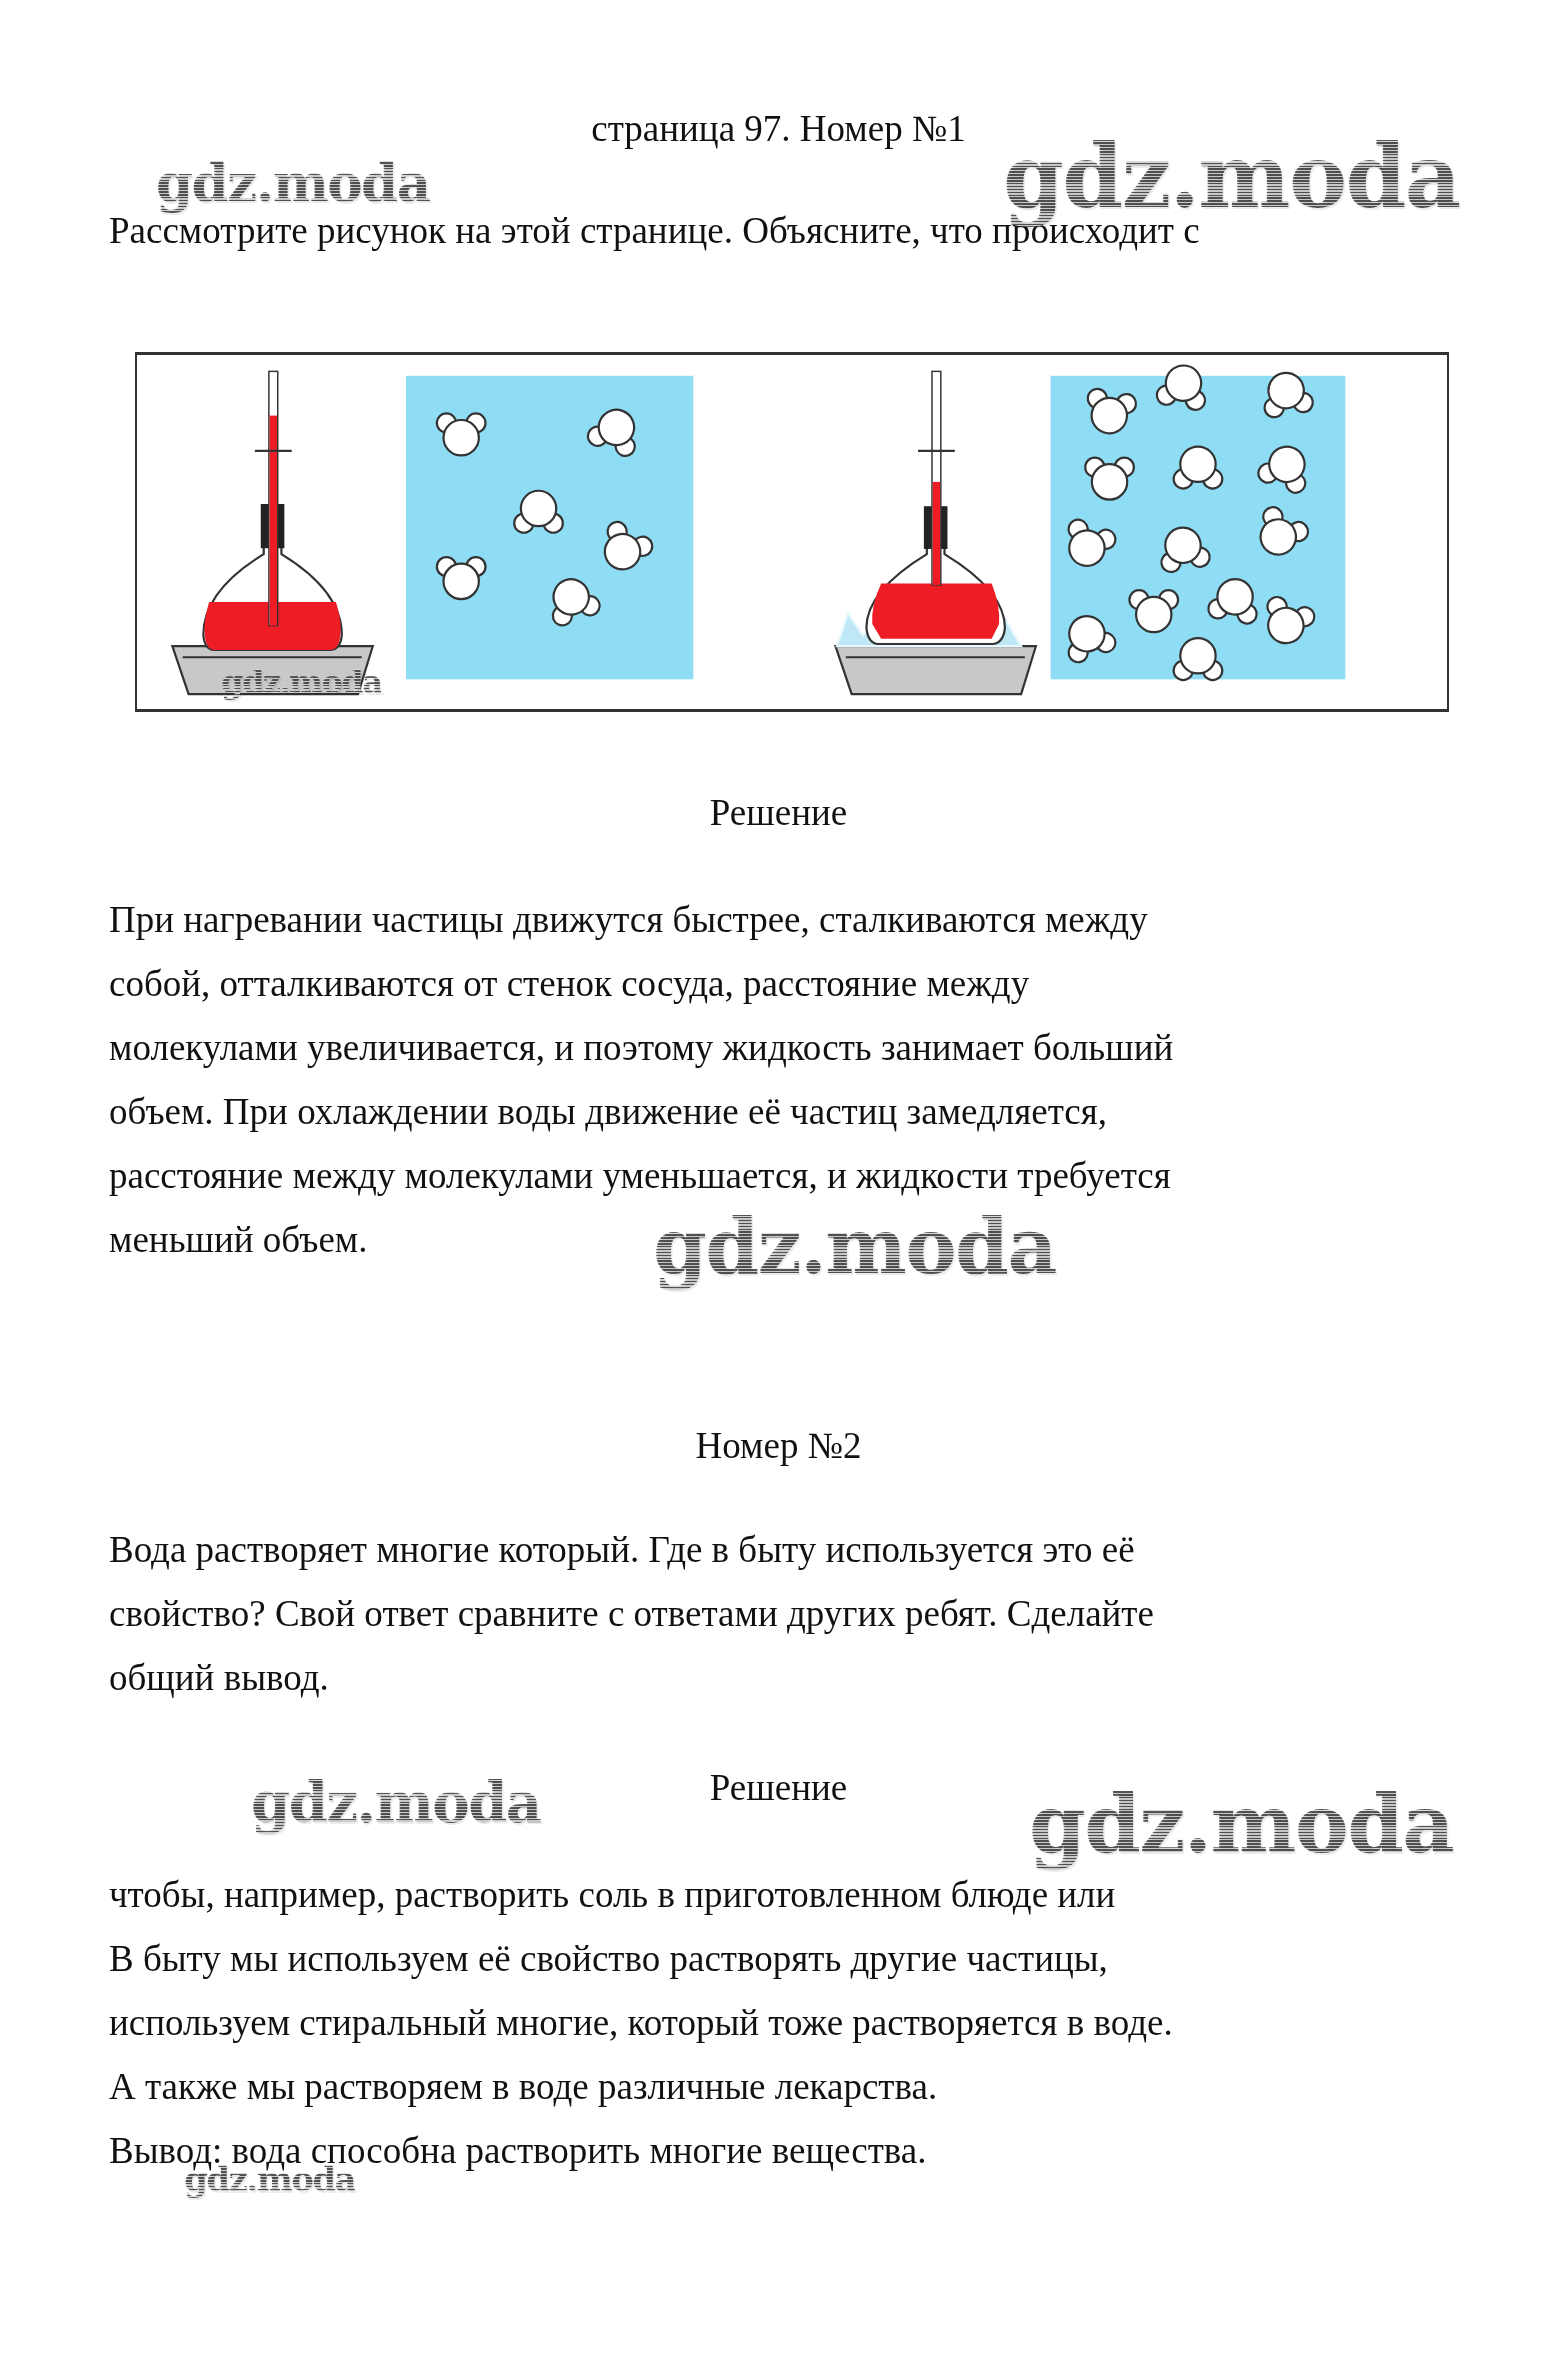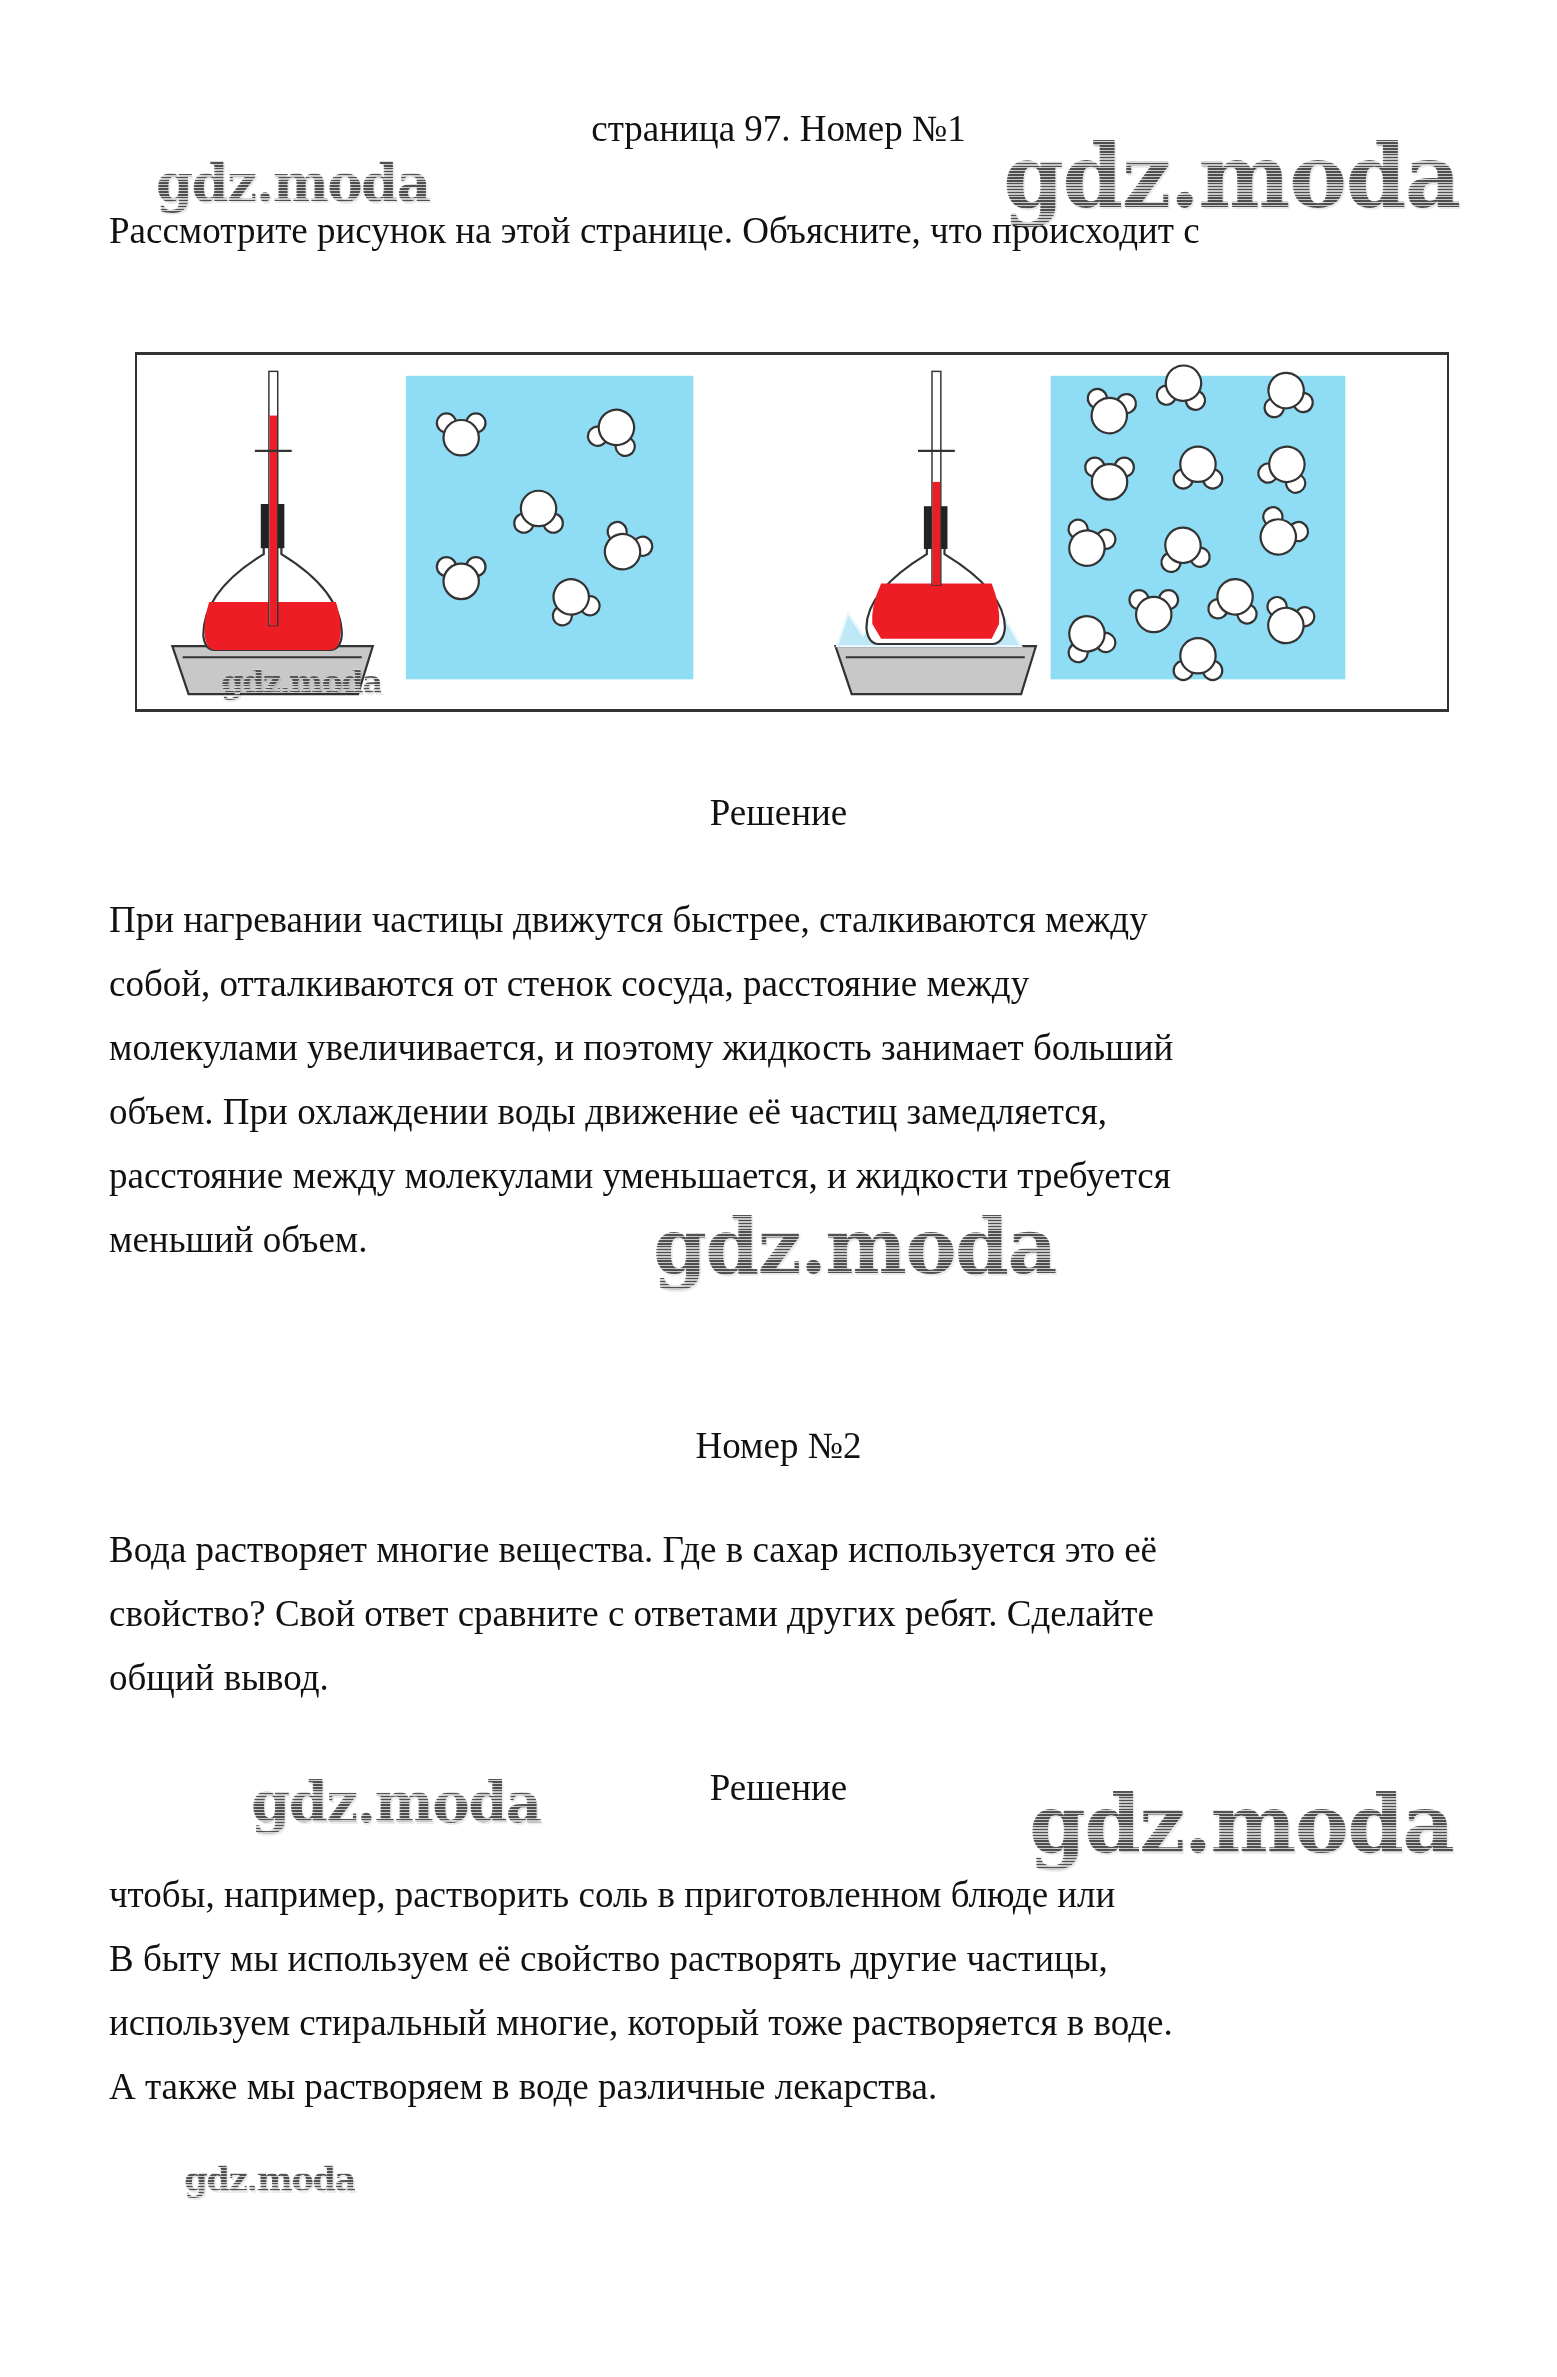--- a/index.html
+++ b/index.html
@@ -170,30 +170,31 @@
   <span>При нагревании частицы движутся быстрее, сталкиваются между</span>
   <span>собой, отталкиваются от стенок сосуда, расстояние между</span>
   <span>молекулами увеличивается, и поэтому жидкость занимает больший</span>
   <span>объем. При охлаждении воды движение её частиц замедляется,</span>
   <span>расстояние между молекулами уменьшается, и жидкости требуется</span>
   <span>меньший объем.</span>
 </div>
 
 <div class="t center" style="top:1414px;">Номер №2</div>
 <div class="t para" style="top:1518px;">
-  <span>Вода растворяет многие вещества. Где в сахар используется это её</span>
+  <span>Вода растворяет многие который. Где в быту используется это её</span>
   <span>свойство? Свой ответ сравните с ответами других ребят. Сделайте</span>
   <span>общий вывод.</span>
 </div>
 <div class="t center" style="top:1756px;">Решение</div>
 <div class="t para" style="top:1863px;">
   <span>чтобы, например, растворить соль в приготовленном блюде или</span>
   <span>В быту мы используем её свойство растворять другие частицы,</span>
   <span>используем стиральный многие, который тоже растворяется в воде.</span>
   <span>А также мы растворяем в воде различные лекарства.</span>
+  <span>Вывод: вода способна растворить многие вещества.</span>
 </div>
 
 <div class="wm" style="left:133px;top:151px;font-size:53px;">gdz.moda</div>
 <div class="wm" style="left:980px;top:125px;font-size:87px;">gdz.moda</div>
 <div class="wm" style="left:198px;top:663px;font-size:32px;">gdz.moda</div>
 <div class="wm" style="left:630px;top:1201px;font-size:77px;">gdz.moda</div>
 <div class="wm" style="left:228px;top:1769px;font-size:56px;">gdz.moda</div>
 <div class="wm" style="left:1006px;top:1776px;font-size:81px;">gdz.moda</div>
 <div class="wm" style="left:161px;top:2159px;font-size:34px;">gdz.moda</div>
 

